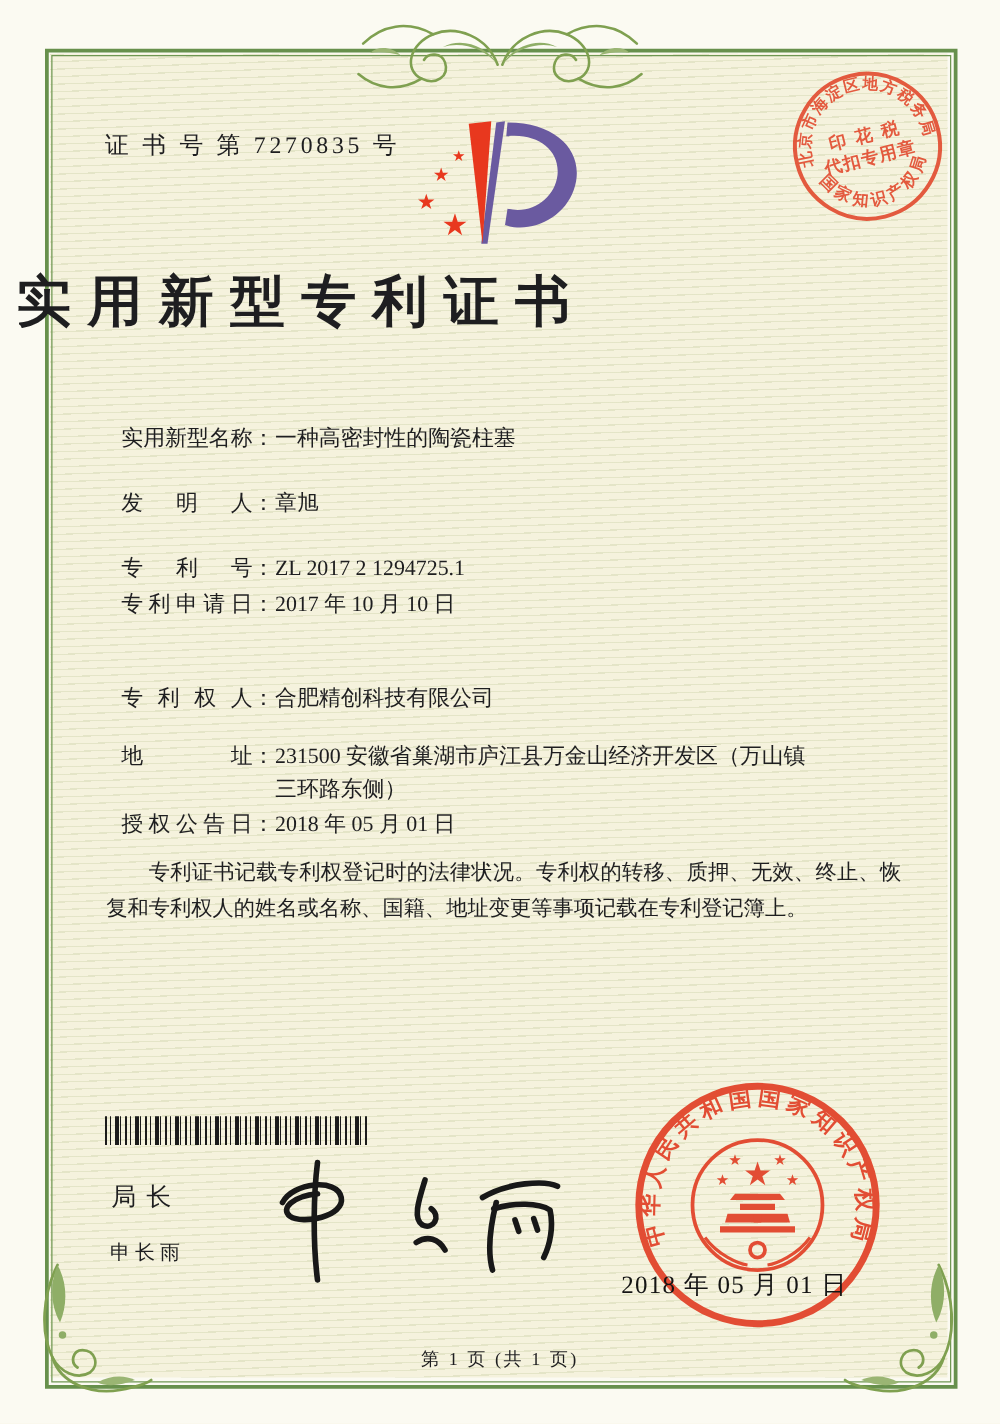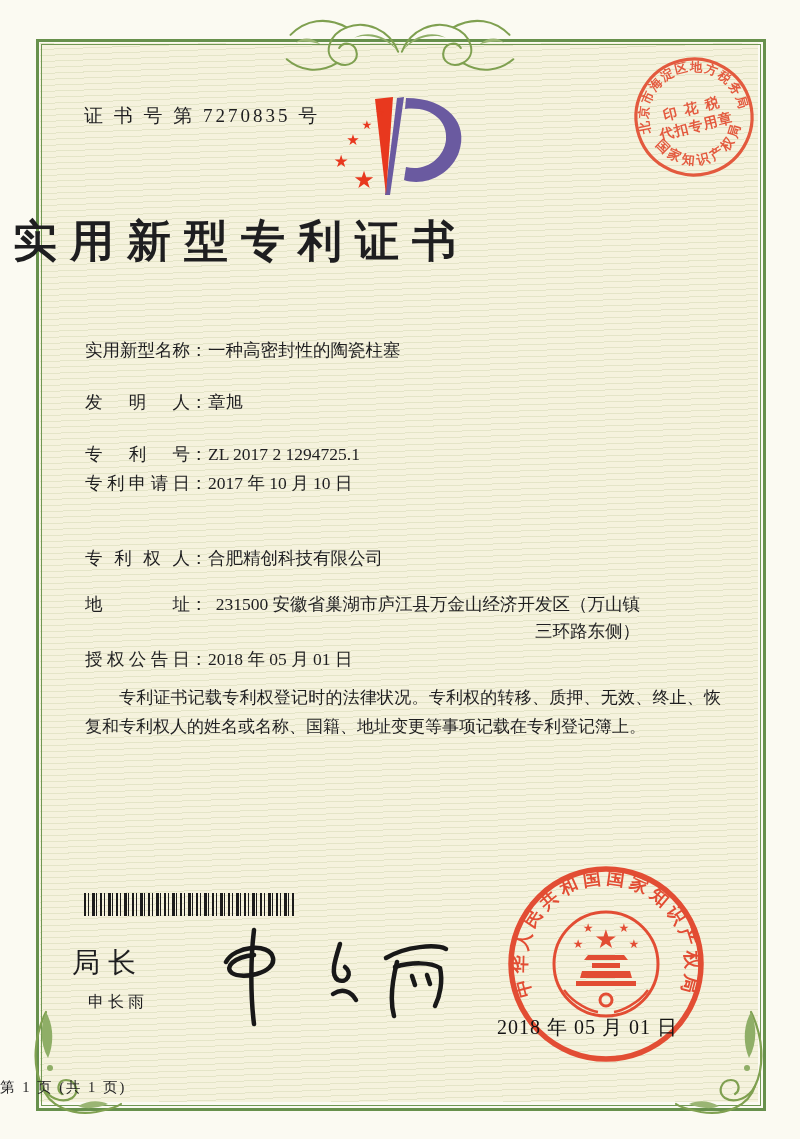--- a/index.html
+++ b/index.html
@@ -26,49 +26,49 @@
   .orn{position:absolute;}
   .cert-number{
     position:absolute;left:84px;top:103px;font-size:19px;letter-spacing:3px;text-align:right;
   }
   .logo{position:absolute;left:322px;top:94px;width:150px;height:106px;}
   .page-title{
     position:absolute;left:0;top:212px;width:100%;text-align:left;
     font-size:44px;font-weight:700;letter-spacing:13px;text-indent:13px;
   }
   .field-row{position:absolute;left:85px;width:634px;font-size:17.5px;line-height:27px;}
-  .flabel{display:inline-block;width:105px;text-align:justify;text-align-last:justify;vertical-align:top;}
+  .flabel{display:inline-block;width:105px;text-align:justify;text-align-last:justify;vertical-align:top;margin-left:12px;}
   .fcolon{display:inline-block;width:18px;vertical-align:top;}
-  .fvalue{display:inline-block;vertical-align:top;text-align:right;}
+  .fvalue{display:inline-block;vertical-align:top;}
   .fvalue.addr{width:432px;font-family:Liberation Serif, serif;}
   .grant-right{position:absolute;left:370px;top:0;white-space:nowrap;}
   .grant-right .flabel{width:92px;}
   .paragraphs{
     position:absolute;left:85px;top:684px;width:636px;
     font-size:17px;line-height:28.5px;text-align:justify;
   }
   .paragraphs p{margin:0;text-indent:2em;}
   .barcode{
     position:absolute;left:84px;top:893px;width:212px;height:23px;
     background:repeating-linear-gradient(90deg,
       #1b1b1b 0 2px, rgba(0,0,0,0) 2px 4px,
       #1b1b1b 4px 5px, rgba(0,0,0,0) 5px 8px,
       #1b1b1b 8px 11px, rgba(0,0,0,0) 11px 12px,
       #1b1b1b 12px 13px, rgba(0,0,0,0) 13px 16px);
   }
-  .director-title{position:absolute;left:72px;top:944px;font-size:28px;letter-spacing:8px;}
+  .director-title{position:absolute;left:89px;top:944px;font-size:20px;letter-spacing:8px;}
   .director-name{position:absolute;left:88px;top:992px;font-size:16px;letter-spacing:4px;}
   .signature{position:absolute;left:190px;top:918px;width:270px;height:120px;}
   .seal{position:absolute;left:500px;top:858px;width:212px;height:212px;opacity:.95;}
   .seal-date{
     position:absolute;left:497px;top:1014px;font-size:20px;letter-spacing:1px;color:#141414;
   }
   .tax-stamp{position:absolute;left:627px;top:50px;width:134px;height:134px;transform:rotate(-14deg);opacity:.9;}
   .page-number{
-    position:absolute;left:0;top:1078px;width:100%;font-size:14.5px;letter-spacing:2px;
+    position:absolute;left:0;top:1078px;width:100%;text-align:center;font-size:14.5px;letter-spacing:2px;
   }
 </style>
 </head>
 <body>
 
 <div class="inner-paper"></div>
 <div class="border-frame"></div>
 
 <svg class="orn" style="left:283px;top:6px;" width="234" height="84" viewBox="0 0 250 84">
   <g id="orn-half" stroke="#7fa050" fill="none" stroke-width="2.2" stroke-linecap="round">

